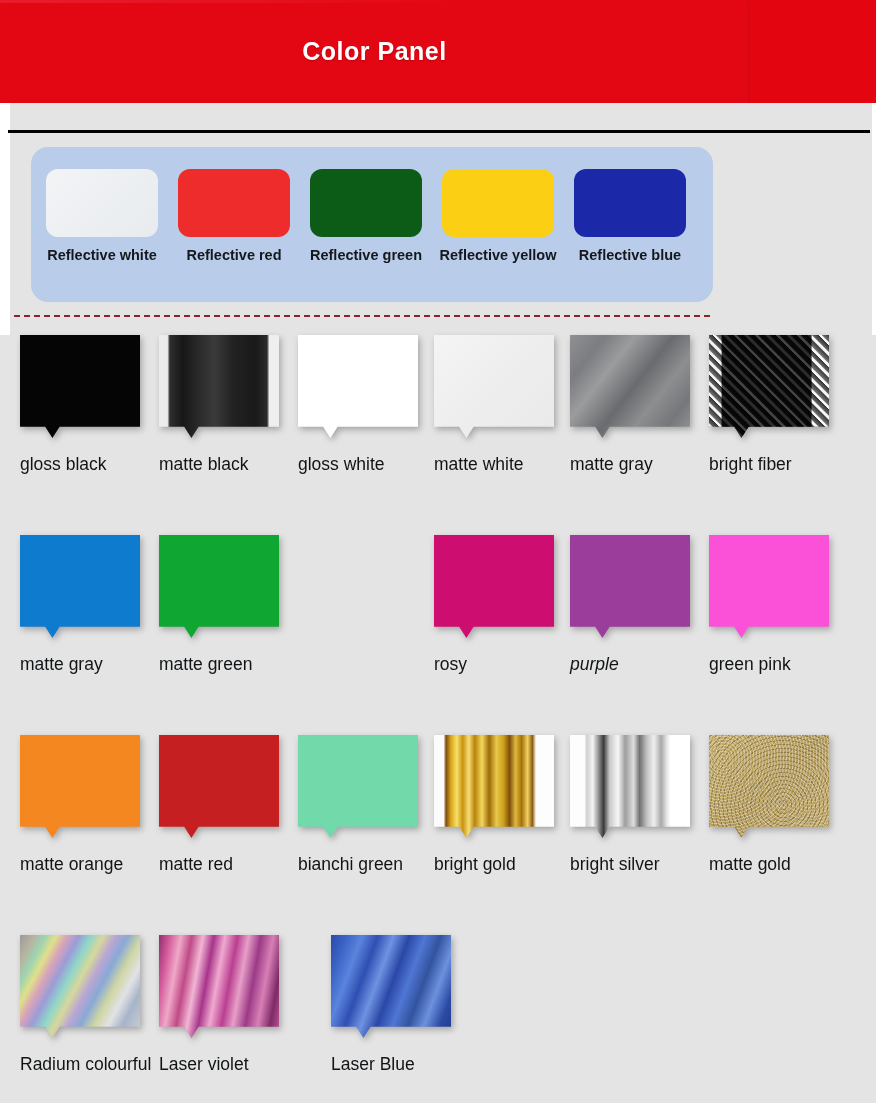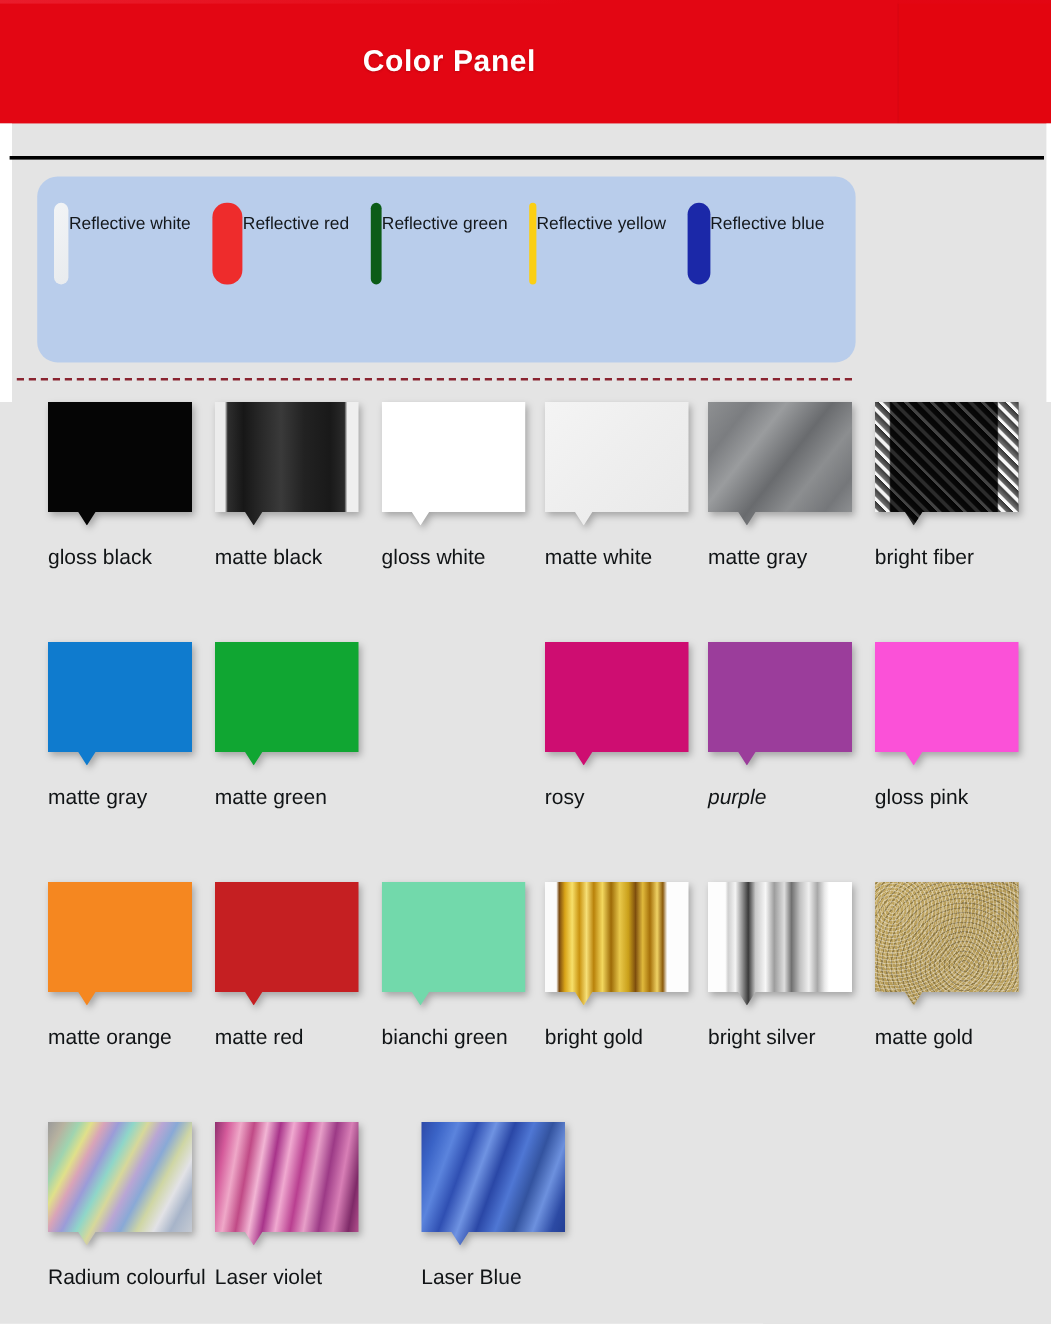--- a/index.html
+++ b/index.html
@@ -108,22 +108,23 @@
   .reflective-row {
     position: absolute;
     left: 14px;
     top: 22px;
     display: flex;
     gap: 18px;
   }
   .refl-item {
     width: 114px;
     display: flex;
-    flex-direction: row;
-    align-items: flex-start;
+    flex-direction: column;
+    align-items: center;
+    font-weight: bold;
   }
   .refl-chip {
     width: 112px;
     height: 68px;
     border-radius: 12px;
   }
   .refl-label {
     margin-top: 10px;
     font-size: 14.5px;
     color: #14181c;
@@ -144,21 +145,20 @@
   
   #swatch-grid {
     position: absolute;
     left: 0;
     top: 232px;
     width: 876px;
   }
   .swatch-row {
     position: relative;
     height: 200px;
-    margin-left: 20px;
   }
   .swatch-cell {
     position: absolute;
     top: 0;
     width: 150px;
   }
   .swatch-box-wrap {
     position: relative;
     width: 120px;
     height: 103px;
@@ -388,21 +388,21 @@
         <div class="swatch-cell" style="left: 570px; font-style: italic;">
           <div class="swatch-box-wrap">
             <div class="swatch-box" style="background-color: rgb(155, 61, 155);"></div>
           </div>
           <div class="swatch-label">purple</div>
         </div>
         <div class="swatch-cell" style="left: 709px;">
           <div class="swatch-box-wrap">
             <div class="swatch-box" style="background-color: rgb(251, 81, 216);"></div>
           </div>
-          <div class="swatch-label">gloss pink</div>
+          <div class="swatch-label">green pink</div>
         </div>
       </div>
       <div class="swatch-row">
         <div class="swatch-cell" style="left: 20px;">
           <div class="swatch-box-wrap">
             <div class="swatch-box" style="background-color: rgb(245, 135, 32);"></div>
           </div>
           <div class="swatch-label">matte orange</div>
         </div>
         <div class="swatch-cell" style="left: 159px;">

